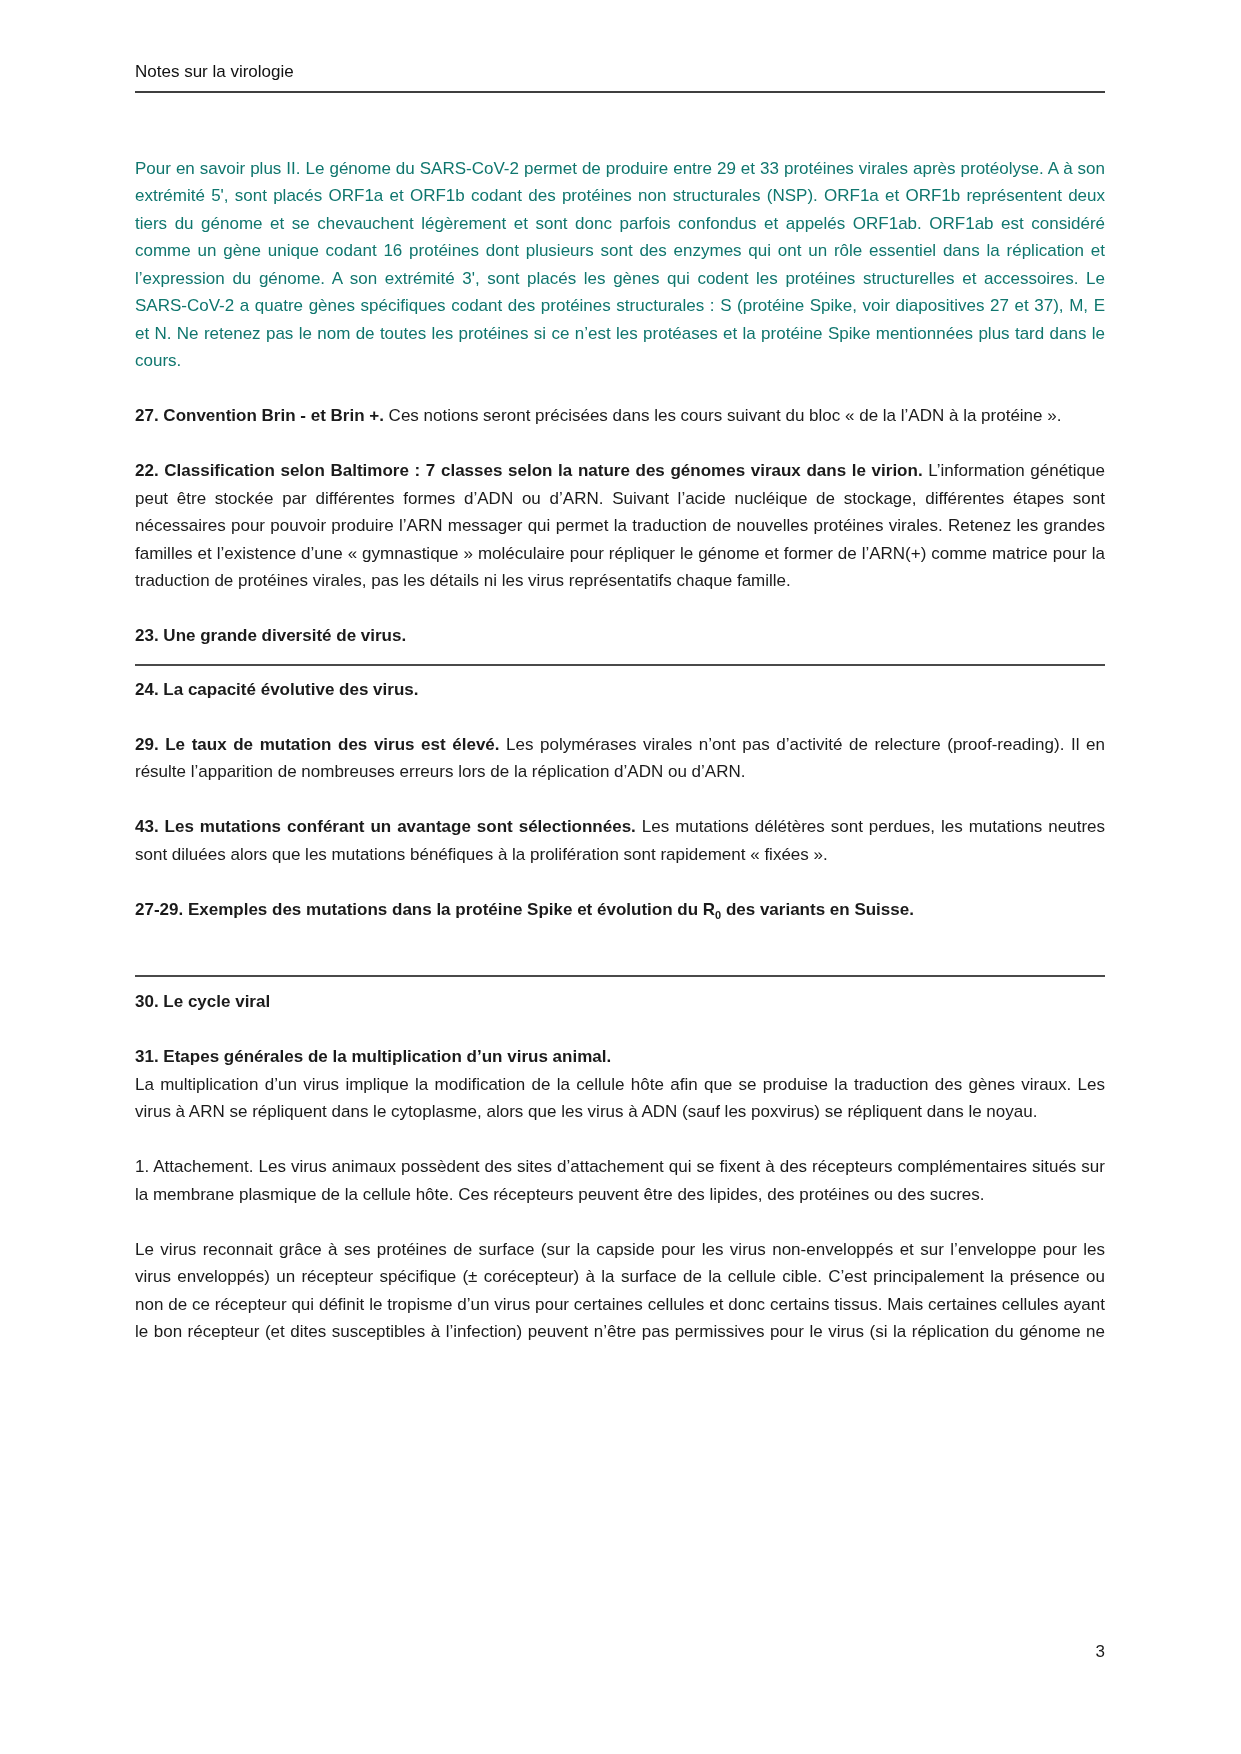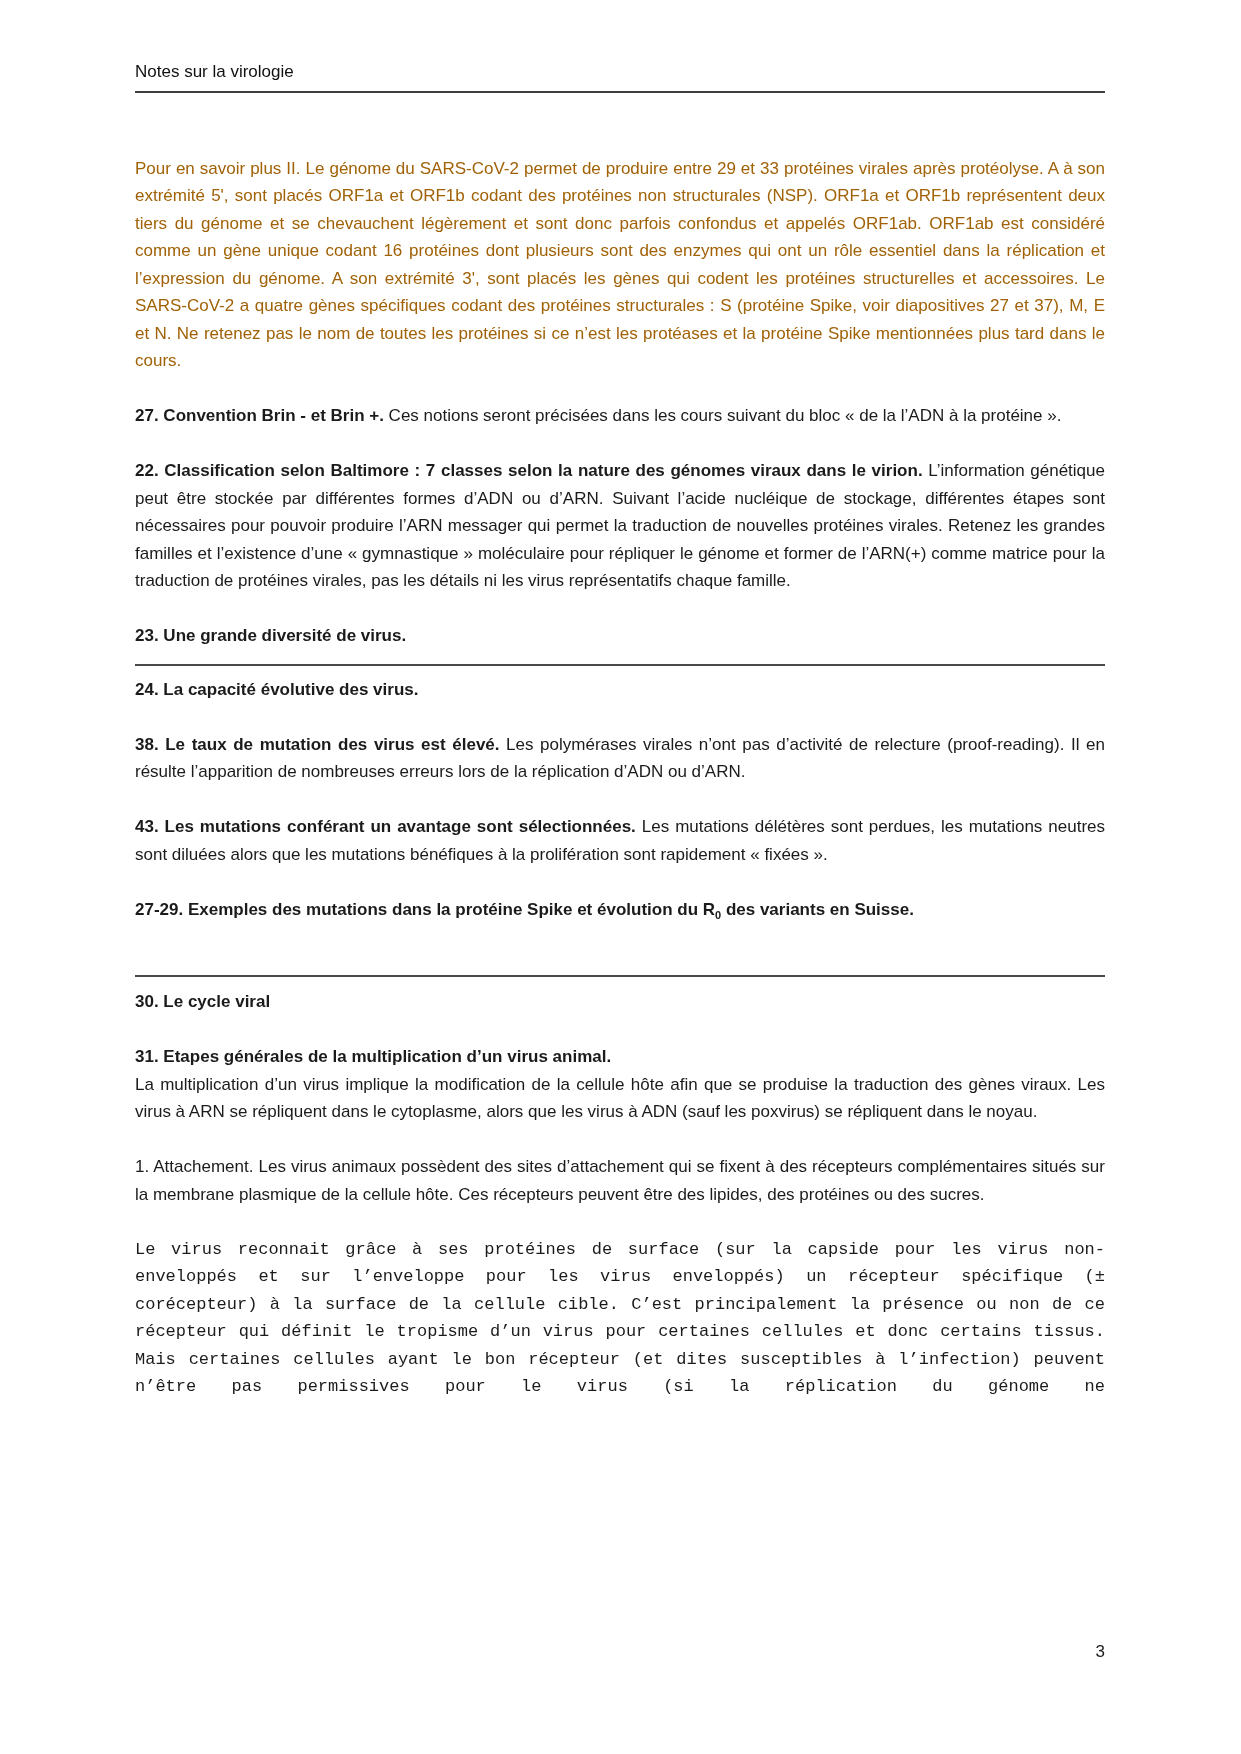--- a/index.html
+++ b/index.html
@@ -27,34 +27,34 @@
   }
   .doc-header .title {
     font-size: 17px;
     color: #111;
   }
   p.para {
     margin: 0 0 27.5px 0;
     text-align: justify;
   }
   p.para.no-gap { margin-bottom: 0; }
-  p.gray { color: #a16207; }
+  p.gray { color: #0f766e; }
   .lead { font-weight: bold; }
   .underlined { }
   hr.section-rule {
     border: none;
     border-top: 2px solid #4a4a4a;
     margin: 14px 0 10px 0;
     height: 0;
   }
   hr.section-rule.wide-gap {
     margin-top: 52px;
     margin-bottom: 11px;
   }
-  .justify-all { text-align-last: justify; font-family: Liberation Mono, monospace; }
+  .justify-all { text-align-last: justify; }
   .page-number {
     position: absolute;
     top: 1638px;
     right: 136px;
     font-size: 17px;
     color: #1b1b1b;
   }
   sub { font-size: 11px; line-height: 0; }
 </style>
 </head>
@@ -73,21 +73,21 @@
     <p class="para"><span class="lead">27. Convention Brin - et Brin +.</span><span> Ces notions seront précisées dans les cours suivant du bloc « de la l’ADN à la protéine ».</span></p>
 
     <p class="para"><span class="lead">22. Classification selon Baltimore : 7 classes selon la nature des génomes viraux dans le virion.</span><span> L’information génétique peut être stockée par différentes formes d’ADN ou d’ARN. Suivant l’acide nucléique de stockage, différentes étapes sont nécessaires pour pouvoir produire l’ARN messager qui permet la traduction de nouvelles protéines virales. Retenez les grandes familles et l’existence d’une « gymnastique » moléculaire pour répliquer le génome et former de l’ARN(+) comme matrice pour la traduction de protéines virales, pas les détails ni les virus représentatifs chaque famille.</span></p>
 
     <p class="para no-gap"><span class="lead">23. Une grande diversité de virus.</span></p>
 
     <hr class="section-rule">
 
     <p class="para"><span class="lead">24. La capacité évolutive des virus.</span></p>
 
-    <p class="para"><span class="lead">38. Le taux de mutation des virus est élevé.</span><span> Les polymérases virales n’ont pas d’activité de relecture (proof-reading). Il en résulte l’apparition de nombreuses erreurs lors de la réplication d’ADN ou d’ARN.</span></p>
+    <p class="para"><span class="lead">29. Le taux de mutation des virus est élevé.</span><span> Les polymérases virales n’ont pas d’activité de relecture (proof-reading). Il en résulte l’apparition de nombreuses erreurs lors de la réplication d’ADN ou d’ARN.</span></p>
 
     <p class="para"><span class="lead">43. Les mutations conférant un avantage sont sélectionnées.</span><span> Les mutations délétères sont perdues, les mutations neutres sont diluées alors que les mutations bénéfiques à la prolifération sont rapidement « fixées ».</span></p>
 
     <p class="para no-gap"><span class="lead"><span>27-29. Exemples des mutations dans la protéine Spike et évolution du R</span><sub>0</sub><span> des variants en Suisse.</span></span></p>
 
     <hr class="section-rule wide-gap">
 
     <p class="para"><span class="lead">30. Le cycle viral</span></p>
 
     <p class="para"><span class="lead">31. Etapes générales de la multiplication d’un virus animal.</span><br><span>La multiplication d’un virus implique la modification de la cellule hôte afin que se produise la traduction des gènes viraux. Les virus à ARN se répliquent dans le cytoplasme, alors que les virus à ADN (sauf les poxvirus) se répliquent dans le noyau.</span></p>

